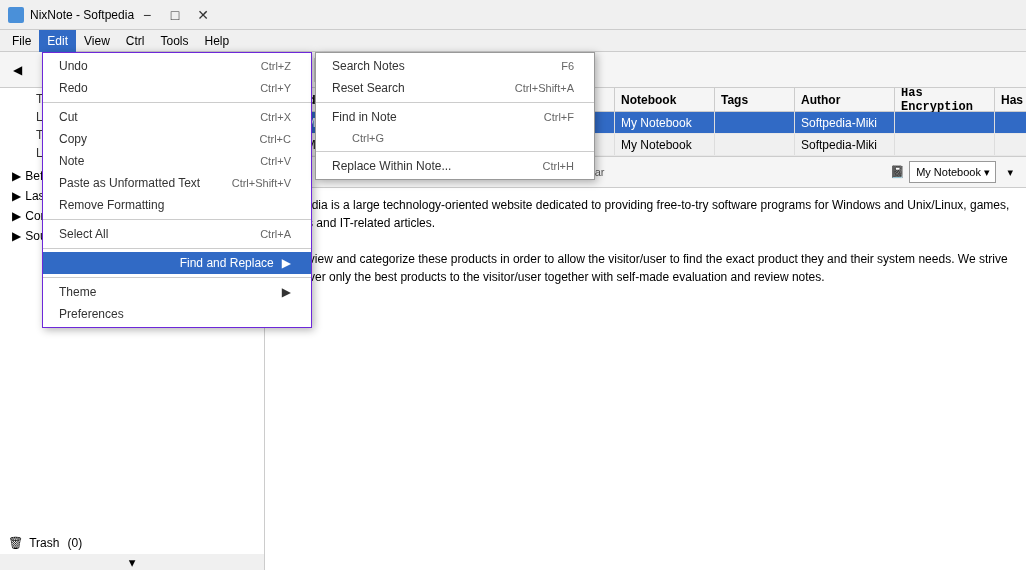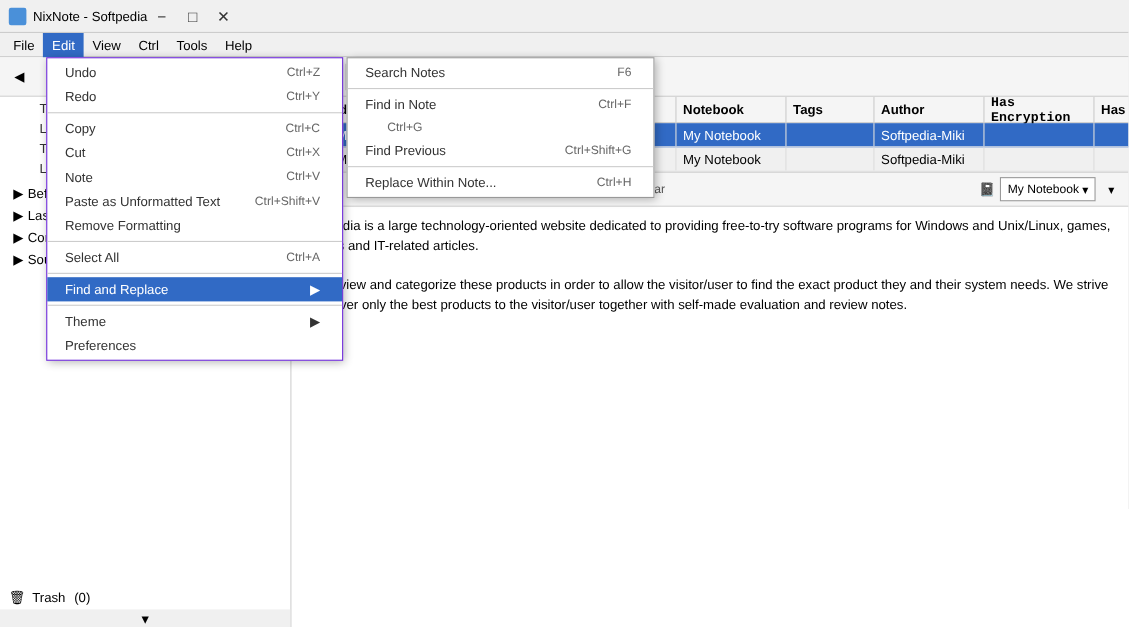--- a/index.html
+++ b/index.html
@@ -301,20 +301,21 @@
       justify-content: space-between;
       padding: 4px 20px 4px 16px;
       cursor: pointer;
       font-size: 12px;
       color: #333;
       white-space: nowrap;
     }
     .menu-entry:hover, .menu-entry.active {
       background: #316ac5;
       color: white;
+      text-align: right;
     }
     .menu-entry.active { background: #316ac5; color: white; }
     .menu-entry-label { flex: 1; }
     .menu-entry-shortcut { color: #666; font-size: 11px; margin-left: 20px; }
     .menu-separator-line {
       height: 1px;
       background: #ccc;
       margin: 3px 0;
     }
     .menu-entry-arrow { margin-left: 8px; }
@@ -502,26 +503,26 @@
   <div class="menu-entry">
     <span class="menu-entry-label">Undo</span>
     <span class="menu-entry-shortcut">Ctrl+Z</span>
   </div>
   <div class="menu-entry">
     <span class="menu-entry-label">Redo</span>
     <span class="menu-entry-shortcut">Ctrl+Y</span>
   </div>
   <div class="menu-separator-line"></div>
   <div class="menu-entry">
+    <span class="menu-entry-label">Cut</span>
+    <span class="menu-entry-shortcut">Ctrl+X</span>
+  </div>
+  <div class="menu-entry">
     <span class="menu-entry-label">Copy</span>
     <span class="menu-entry-shortcut">Ctrl+C</span>
-  </div>
-  <div class="menu-entry">
-    <span class="menu-entry-label">Cut</span>
-    <span class="menu-entry-shortcut">Ctrl+X</span>
   </div>
   <div class="menu-entry">
     <span class="menu-entry-label">Note</span>
     <span class="menu-entry-shortcut">Ctrl+V</span>
   </div>
   <div class="menu-entry">
     <span class="menu-entry-label">Paste as Unformatted Text</span>
     <span class="menu-entry-shortcut">Ctrl+Shift+V</span>
   </div>
   <div class="menu-entry">
@@ -545,30 +546,30 @@
   <div class="menu-entry">
     <span class="menu-entry-label">Preferences</span>
   </div>
 </div>
 
 <div class="find-replace-submenu">
   <div class="menu-entry">
     <span class="menu-entry-label">Search Notes</span>
     <span class="menu-entry-shortcut">F6</span>
   </div>
+  <div class="menu-entry">
+    <span class="menu-entry-label">Reset Search</span>
+    <span class="menu-entry-shortcut">Ctrl+Shift+A</span>
+  </div>
   <div class="menu-separator-line"></div>
   <div class="menu-entry">
     <span class="menu-entry-label">Find in Note</span>
     <span class="menu-entry-shortcut">Ctrl+F</span>
   </div>
   <div class="menu-entry">
     <span class="menu-entry-shortcut">Ctrl+G</span>
   </div>
-  <div class="menu-entry">
-    <span class="menu-entry-label">Find Previous</span>
-    <span class="menu-entry-shortcut">Ctrl+Shift+G</span>
-  </div>
   <div class="menu-separator-line"></div>
   <div class="menu-entry">
     <span class="menu-entry-label">Replace Within Note...</span>
     <span class="menu-entry-shortcut">Ctrl+H</span>
   </div>
 </div>
 
 </body></html>

